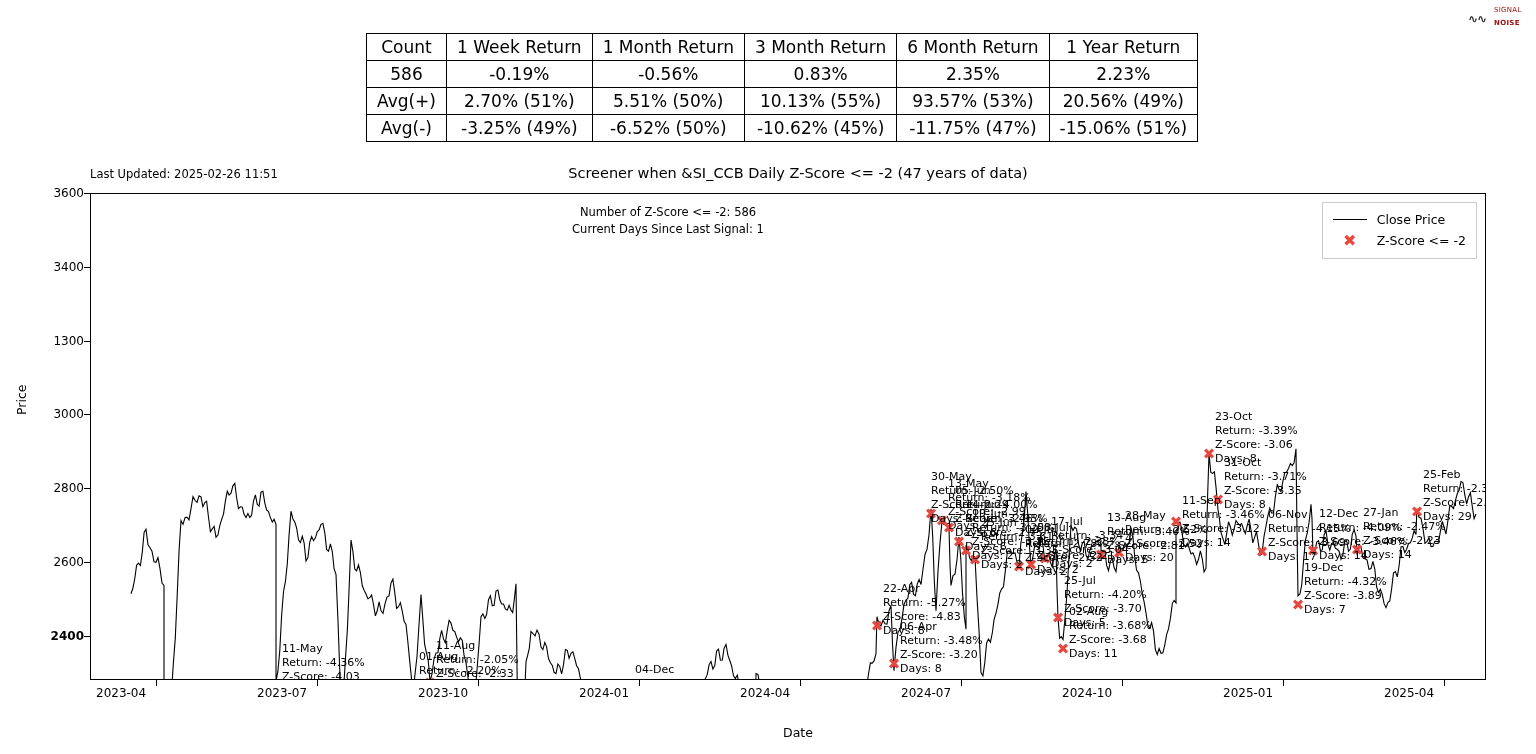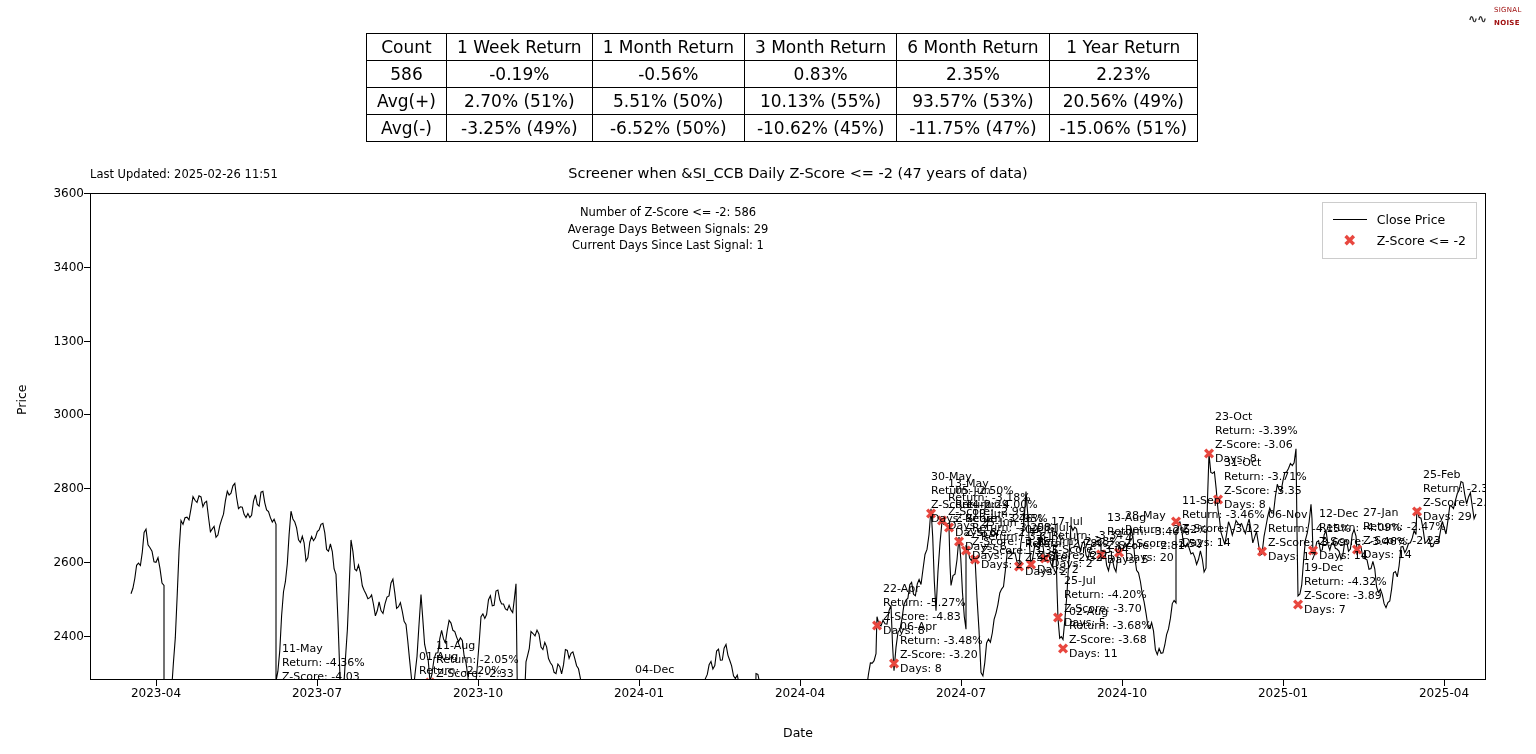--- a/index.html
+++ b/index.html
@@ -139,21 +139,21 @@
     right: 1452px;
     font-size: 12px;
     text-align: right;
     width: 80px;
     transform: translateY(-50%);
   }
   .xtick {
     position: absolute;
     top: 526px;
     font-size: 12px;
-    text-align: center;
+    text-align: left;
     width: 120px;
     transform: translateX(-60px);
   }
   .tick-mark-y {
     position: absolute;
     left: 84px;
     width: 6px;
     height: 1px;
     background: #000;
   }
@@ -256,21 +256,21 @@
     </tbody>
   </table>
 
   <div class="chart-wrap">
     <div class="last-updated">Last Updated: 2025-02-26 11:51</div>
     <div class="chart-title">Screener when &amp;SI_CCB Daily Z-Score &lt;= -2 (47 years of data)</div>
     <div class="y-label">Price</div>
     <div class="x-label">Date</div>
 
     <div id="yticks">
-        <div class="ytick" style="top: 475.727px;">2400</div>
+        <div class="ytick" style="top: 475.727px; font-weight: bold;">2400</div>
         <div class="tick-mark-y" style="top: 475.727px;"></div>
         <div class="ytick" style="top: 401.939px;">2600</div>
         <div class="tick-mark-y" style="top: 401.939px;"></div>
         <div class="ytick" style="top: 328.152px;">2800</div>
         <div class="tick-mark-y" style="top: 328.152px;"></div>
         <div class="ytick" style="top: 254.364px;">3000</div>
         <div class="tick-mark-y" style="top: 254.364px;"></div>
         <div class="ytick" style="top: 180.576px;">1300</div>
         <div class="tick-mark-y" style="top: 180.576px;"></div>
         <div class="ytick" style="top: 106.788px;">3400</div>
@@ -295,21 +295,20 @@
         <div class="tick-mark-x" style="left: 1122px;"></div>
         <div class="xtick" style="left: 1283px;">2025-01</div>
         <div class="tick-mark-x" style="left: 1283px;"></div>
         <div class="xtick" style="left: 1444px;">2025-04</div>
         <div class="tick-mark-x" style="left: 1444px;"></div>
       </div>
 
     <div class="plot">
       <div class="annot-stats">
         <div>Number of Z-Score &lt;= -2: 586</div>
-        <div>Average Days Between Signals: 29</div>
         <div>Current Days Since Last Signal: 1</div>
       </div>
 
       <svg class="series" width="1394" height="485">
         <polyline id="price-line" fill="none" stroke="#000000" stroke-width="1.1" points="40.0,399.8 41.9,394.3 43.8,384.5 45.6,371.3 47.5,369.2 49.4,371.5 51.3,358.1 53.1,338.4 55.0,335.2 57.0,350.7 59.0,353.7 61.0,357.2 63.0,367.9 65.0,368.3 67.0,363.7 69.0,374.6 71.0,389.0 73.0,391.5 73.0,517.5 73.0,643.5 74.9,607.8 76.8,575.9 78.7,536.4 80.6,495.7 82.4,469.0 84.3,443.9 86.2,401.3 88.1,355.9 90.0,326.6 92.0,330.4 94.0,323.8 96.0,323.2 98.0,325.9 100.0,314.6 102.0,302.7 104.0,306.3 106.0,308.5 108.0,301.8 110.0,302.9 111.9,312.7 113.8,308.6 115.6,307.3 117.5,323.3 119.4,337.8 121.3,334.9 123.1,332.3 125.0,343.2 126.9,341.0 128.8,331.7 130.6,325.6 132.5,320.2 134.4,306.8 136.3,297.3 138.1,301.0 140.0,299.2 141.9,291.8 143.8,289.3 145.6,303.5 147.5,314.6 149.4,312.8 151.3,313.3 153.1,320.4 155.0,323.5 156.9,319.6 158.8,323.4 160.6,321.3 162.5,307.0 164.4,300.9 166.3,310.4 168.1,312.2 170.0,298.2 171.9,297.4 173.8,308.8 175.6,316.0 177.5,317.6 179.4,323.6 181.3,328.0 183.1,325.3 185.0,330.3 185.0,408.8 185.0,487.3 186.9,477.2 188.8,456.4 190.6,421.8 192.5,397.7 194.4,387.7 196.3,369.7 198.1,340.6 200.0,317.2 201.9,325.0 203.8,328.0 205.6,333.9 207.5,345.9 209.4,348.6 211.3,342.3 213.1,348.8 215.0,367.0 216.9,363.6 218.8,348.0 220.6,342.6 222.5,346.7 224.4,343.8 226.3,337.5 228.1,335.9 230.0,330.3 231.9,329.3 233.8,338.9 235.6,355.4 237.5,357.3 239.4,350.0 241.3,357.5 243.1,375.0 245.0,380.4 247.0,427.2 249.0,483.6 251.0,535.1 252.8,492.0 254.6,462.2 256.4,435.3 258.2,392.6 260.0,345.9 261.9,357.4 263.8,375.2 265.6,376.7 267.5,371.0 269.4,378.6 271.3,391.8 273.1,396.3 275.0,400.0 276.9,404.8 278.8,403.7 280.6,400.9 282.5,410.5 284.4,421.9 286.3,416.5 288.1,407.9 290.0,416.6 292.0,419.5 294.0,409.9 296.0,403.1 298.0,401.9 300.0,389.0 301.9,385.2 303.8,398.9 305.6,414.3 307.5,412.7 309.4,408.6 311.3,417.4 313.1,427.3 315.0,430.4 316.8,447.2 318.5,464.9 320.3,482.5 322.0,499.9 324.0,480.2 326.0,462.5 328.0,430.7 330.0,400.5 331.8,425.1 333.6,450.2 335.4,458.7 337.2,466.0 339.0,487.4 341.0,479.9 343.0,465.0 345.0,459.0 346.9,458.7 348.8,444.7 350.6,436.3 352.5,444.9 354.4,448.7 356.3,436.0 358.1,426.3 360.0,429.1 361.9,436.3 363.8,437.6 365.6,443.1 367.5,447.6 369.4,443.9 371.3,446.5 373.1,461.7 375.0,468.6 377.0,483.5 379.0,505.7 381.0,538.6 382.8,518.1 384.6,493.6 386.4,470.8 388.2,448.2 390.0,422.8 391.9,419.9 393.8,424.4 395.6,420.6 397.5,405.7 399.4,401.8 401.3,411.8 403.1,411.4 405.0,397.0 406.9,396.1 408.8,405.8 410.6,409.9 412.5,410.0 414.4,414.9 416.3,416.2 418.1,411.3 420.0,416.2 421.7,418.5 423.3,405.4 425.0,389.7 426.5,511.5 428.0,625.2 429.8,589.1 431.5,551.5 433.3,509.0 435.0,467.8 436.7,461.1 438.3,454.3 440.0,437.4 442.0,439.5 444.0,441.9 446.0,436.1 448.0,440.2 450.0,453.0 451.9,455.6 453.8,448.4 455.6,452.9 457.5,464.6 459.4,468.8 461.3,471.4 463.1,478.3 465.0,479.6 466.9,470.0 468.8,472.7 470.6,479.8 472.5,470.9 474.4,455.5 476.3,456.4 478.1,464.4 480.0,459.4 481.9,457.9 483.8,464.6 485.6,471.7 487.5,474.8 489.4,484.4 491.3,495.7 493.1,494.0 495.0,490.5 497.0,511.6 499.0,535.8 501.0,546.0 503.0,557.3 505.0,575.8 507.0,584.4 508.5,558.6 510.0,540.4 512.0,558.3 514.0,565.6 516.0,571.1 518.0,573.8 520.0,576.8 522.0,567.2 524.0,561.7 526.0,560.8 528.0,547.9 530.0,535.0 532.0,535.4 534.0,534.2 536.0,521.8 538.0,515.2 539.8,513.6 541.5,506.6 543.3,504.2 545.0,507.7 546.9,513.0 548.8,507.3 550.6,506.1 552.5,520.5 554.4,530.4 556.3,522.8 558.1,518.3 560.0,529.2 562.0,550.3 564.0,563.9 566.0,586.1 567.8,569.4 569.6,542.4 571.4,523.5 573.2,517.5 575.0,502.6 576.9,494.8 578.8,494.5 580.6,510.7 582.5,520.9 584.4,516.5 586.3,516.2 588.1,525.2 590.0,530.5 592.0,549.1 594.0,577.9 595.8,567.7 597.7,545.1 599.5,533.2 601.3,536.2 603.2,528.9 605.0,505.9 606.9,497.0 608.8,501.6 610.6,499.9 612.5,489.9 614.4,484.6 616.3,480.4 618.1,470.8 620.0,467.5 621.9,475.1 623.8,471.6 625.6,457.0 627.5,455.1 629.4,466.2 631.3,466.0 633.1,454.2 635.0,450.4 636.9,461.1 638.8,466.5 640.6,471.8 642.5,481.9 644.4,484.6 646.3,481.1 648.1,490.3 650.0,508.4 651.9,522.4 653.7,525.8 655.6,542.8 657.4,570.3 659.3,587.3 661.1,596.6 663.0,612.9 664.0,556.2 665.0,479.6 666.9,480.4 668.8,489.6 670.6,503.1 672.5,502.5 674.4,495.8 676.3,505.4 678.1,522.7 680.0,525.3 681.9,518.6 683.8,522.6 685.6,530.6 687.5,532.4 689.4,536.4 691.3,543.4 693.1,541.1 695.0,536.7 696.9,547.2 698.8,561.0 700.6,557.4 702.5,549.0 704.4,556.5 706.3,569.0 708.1,569.9 710.0,568.6 711.9,567.1 713.8,562.5 715.6,556.1 717.5,559.5 719.4,562.6 721.3,550.5 723.1,538.2 725.0,543.7 726.9,557.7 728.8,555.3 730.6,550.5 732.5,557.7 734.4,565.3 736.3,567.2 738.1,573.0 740.0,579.2 741.9,568.1 743.8,559.6 745.6,566.1 747.5,569.9 749.4,555.9 751.3,543.3 753.1,547.4 755.0,551.0 756.9,541.0 758.8,532.1 760.6,528.4 762.5,520.3 764.4,513.1 766.3,515.5 768.1,513.0 770.0,496.0 771.9,485.5 773.8,492.1 775.6,494.1 777.5,480.0 779.4,468.9 781.3,469.1 783.1,466.7 785.0,459.7 785.5,439.7 786.0,422.7 788.0,430.5 790.0,431.8 792.0,426.3 794.0,429.7 796.0,430.0 798.0,416.9 800.0,411.3 801.5,449.9 803.0,476.7 805.0,453.4 807.0,438.3 809.0,435.5 811.0,424.6 813.0,410.5 815.0,406.1 816.9,404.2 818.8,390.7 820.6,388.4 822.5,400.2 824.4,401.8 826.3,389.9 828.1,385.5 830.0,390.5 832.0,375.2 834.0,360.5 836.0,355.4 838.0,340.7 840.0,314.7 841.7,342.5 843.3,386.9 845.0,416.6 847.0,377.0 849.0,349.1 851.0,327.3 852.8,330.4 854.5,330.2 856.3,331.0 858.0,334.2 859.0,370.8 860.0,391.5 862.0,381.6 864.0,380.2 866.0,365.8 868.0,343.0 869.8,365.0 871.5,398.9 873.3,422.8 875.0,435.2 875.0,393.7 875.0,352.2 876.8,353.5 878.6,364.0 880.4,366.6 882.2,362.1 884.0,363.3 886.0,403.6 888.0,436.1 890.0,478.6 891.9,481.9 893.8,468.6 895.6,448.9 897.5,445.1 899.4,448.2 901.3,439.0 903.1,425.4 905.0,419.1 906.9,410.6 908.8,399.0 910.6,395.1 912.5,392.6 914.4,376.1 916.3,357.8 918.1,356.8 920.0,359.2 922.0,359.4 924.0,358.9 926.0,368.1 928.0,370.9 929.8,349.6 931.5,338.7 933.3,323.6 935.0,297.6 936.7,319.4 938.3,349.3 940.0,372.9 942.0,362.1 944.0,349.6 946.0,352.3 948.0,354.5 950.0,342.3 952.0,351.8 954.0,367.9 955.8,362.0 957.7,359.4 959.5,368.5 961.3,373.0 963.2,361.9 965.0,355.5 966.0,394.9 967.0,424.4 968.7,444.2 970.3,442.7 972.0,445.5 974.0,424.3 976.0,399.3 978.0,362.3 980.0,331.5 981.9,336.4 983.8,333.2 985.6,335.0 987.5,349.7 989.4,357.7 991.3,349.3 993.1,347.0 995.0,361.0 996.9,365.1 998.8,356.7 1000.6,351.6 1002.5,352.4 1004.4,348.8 1006.3,346.6 1008.1,352.0 1010.0,350.4 1010.0,358.4 1010.0,366.4 1011.9,356.7 1013.8,356.4 1015.6,371.1 1017.5,376.7 1019.4,367.3 1021.3,364.7 1023.1,373.6 1025.0,377.7 1026.5,365.7 1028.0,350.7 1030.0,357.1 1032.0,354.7 1034.0,348.9 1036.0,352.4 1038.0,349.0 1040.0,333.7 1041.9,342.1 1043.8,363.8 1045.6,376.3 1047.5,378.8 1049.4,387.5 1051.3,400.0 1053.1,407.8 1055.0,419.2 1056.9,431.9 1058.8,434.4 1060.6,428.7 1062.5,436.9 1064.4,455.6 1066.3,460.6 1068.1,454.4 1070.0,459.3 1071.9,458.8 1073.8,451.0 1075.6,440.6 1077.5,434.9 1079.4,424.4 1081.3,409.6 1083.1,406.4 1085.0,408.9 1085.0,372.9 1085.0,336.9 1086.9,336.1 1088.8,327.5 1090.6,334.4 1092.5,350.0 1094.4,353.0 1096.3,349.4 1098.1,354.0 1100.0,359.9 1101.9,358.8 1103.8,363.3 1105.6,370.5 1107.5,365.3 1109.4,356.9 1111.3,365.0 1113.1,378.0 1115.0,374.2 1116.5,305.3 1118.0,259.9 1119.8,278.5 1121.6,279.3 1123.4,277.8 1125.2,295.1 1127.0,315.8 1128.5,325.4 1130.0,338.3 1131.9,344.3 1133.8,350.7 1135.6,340.2 1137.5,327.8 1139.4,333.0 1141.3,341.1 1143.1,335.0 1145.0,326.5 1146.9,329.3 1148.8,331.0 1150.6,329.6 1152.5,335.0 1154.4,339.5 1156.3,331.2 1158.1,325.1 1160.0,336.0 1161.8,348.8 1163.7,343.1 1165.5,337.5 1167.3,348.8 1169.2,361.1 1171.0,359.9 1173.0,342.6 1175.0,332.0 1176.9,321.7 1178.8,314.1 1180.6,319.0 1182.5,318.9 1184.4,302.3 1186.3,290.3 1188.1,295.5 1190.0,297.8 1191.9,287.2 1193.8,278.6 1195.6,278.1 1197.5,274.4 1199.4,269.5 1201.3,271.6 1203.1,268.9 1205.0,254.7 1206.0,336.2 1207.0,402.0 1208.9,400.0 1210.7,391.2 1212.6,366.3 1214.4,346.2 1216.3,338.8 1218.1,328.0 1220.0,310.3 1221.0,324.7 1222.0,359.8 1223.9,357.7 1225.7,348.0 1227.6,346.7 1229.4,356.6 1231.3,355.9 1233.1,341.0 1235.0,336.5 1236.9,350.4 1238.8,356.1 1240.6,349.5 1242.5,348.8 1244.4,354.3 1246.3,355.3 1248.1,357.3 1250.0,365.2 1251.9,360.7 1253.8,347.5 1255.6,346.5 1257.5,357.2 1259.4,355.0 1261.3,340.1 1263.1,335.8 1265.0,342.1 1265.5,348.2 1266.0,360.7 1268.0,350.7 1270.0,353.0 1272.0,364.0 1274.0,364.7 1276.0,365.8 1278.0,375.3 1280.0,374.6 1281.9,367.4 1283.8,375.0 1285.6,393.0 1287.5,398.4 1289.4,395.2 1291.3,400.6 1293.1,409.7 1295.0,413.7 1296.9,408.5 1298.8,407.0 1300.6,395.1 1302.5,378.8 1304.4,377.6 1306.3,382.9 1308.1,371.8 1310.0,352.9 1311.9,352.5 1313.8,358.6 1315.6,355.2 1317.5,349.5 1319.4,348.8 1321.3,343.9 1323.1,336.7 1325.0,340.6 1325.5,325.4 1326.0,314.7 1328.0,323.3 1330.0,324.2 1332.0,334.6 1334.0,348.9 1336.0,347.6 1338.0,343.7 1340.0,352.7 1341.9,352.4 1343.8,347.4 1345.6,347.4 1347.5,348.1 1349.4,337.4 1351.3,327.3 1353.1,333.5 1355.0,340.0 1356.9,326.7 1358.8,311.7 1360.6,312.3 1362.5,314.6 1364.4,306.7 1366.3,299.5 1368.1,296.3 1370.0,287.6 1371.9,288.5 1373.8,300.8 1375.6,309.9 1377.5,302.9 1379.4,298.8 1381.3,312.5 1383.1,324.7 1385,320"></polyline>
       </svg>
 
       <div id="markers">
           <div class="marker" style="left: 185px; top: 492px;">✖</div>
           <div class="marker" style="left: 339px; top: 489px;">✖</div>

